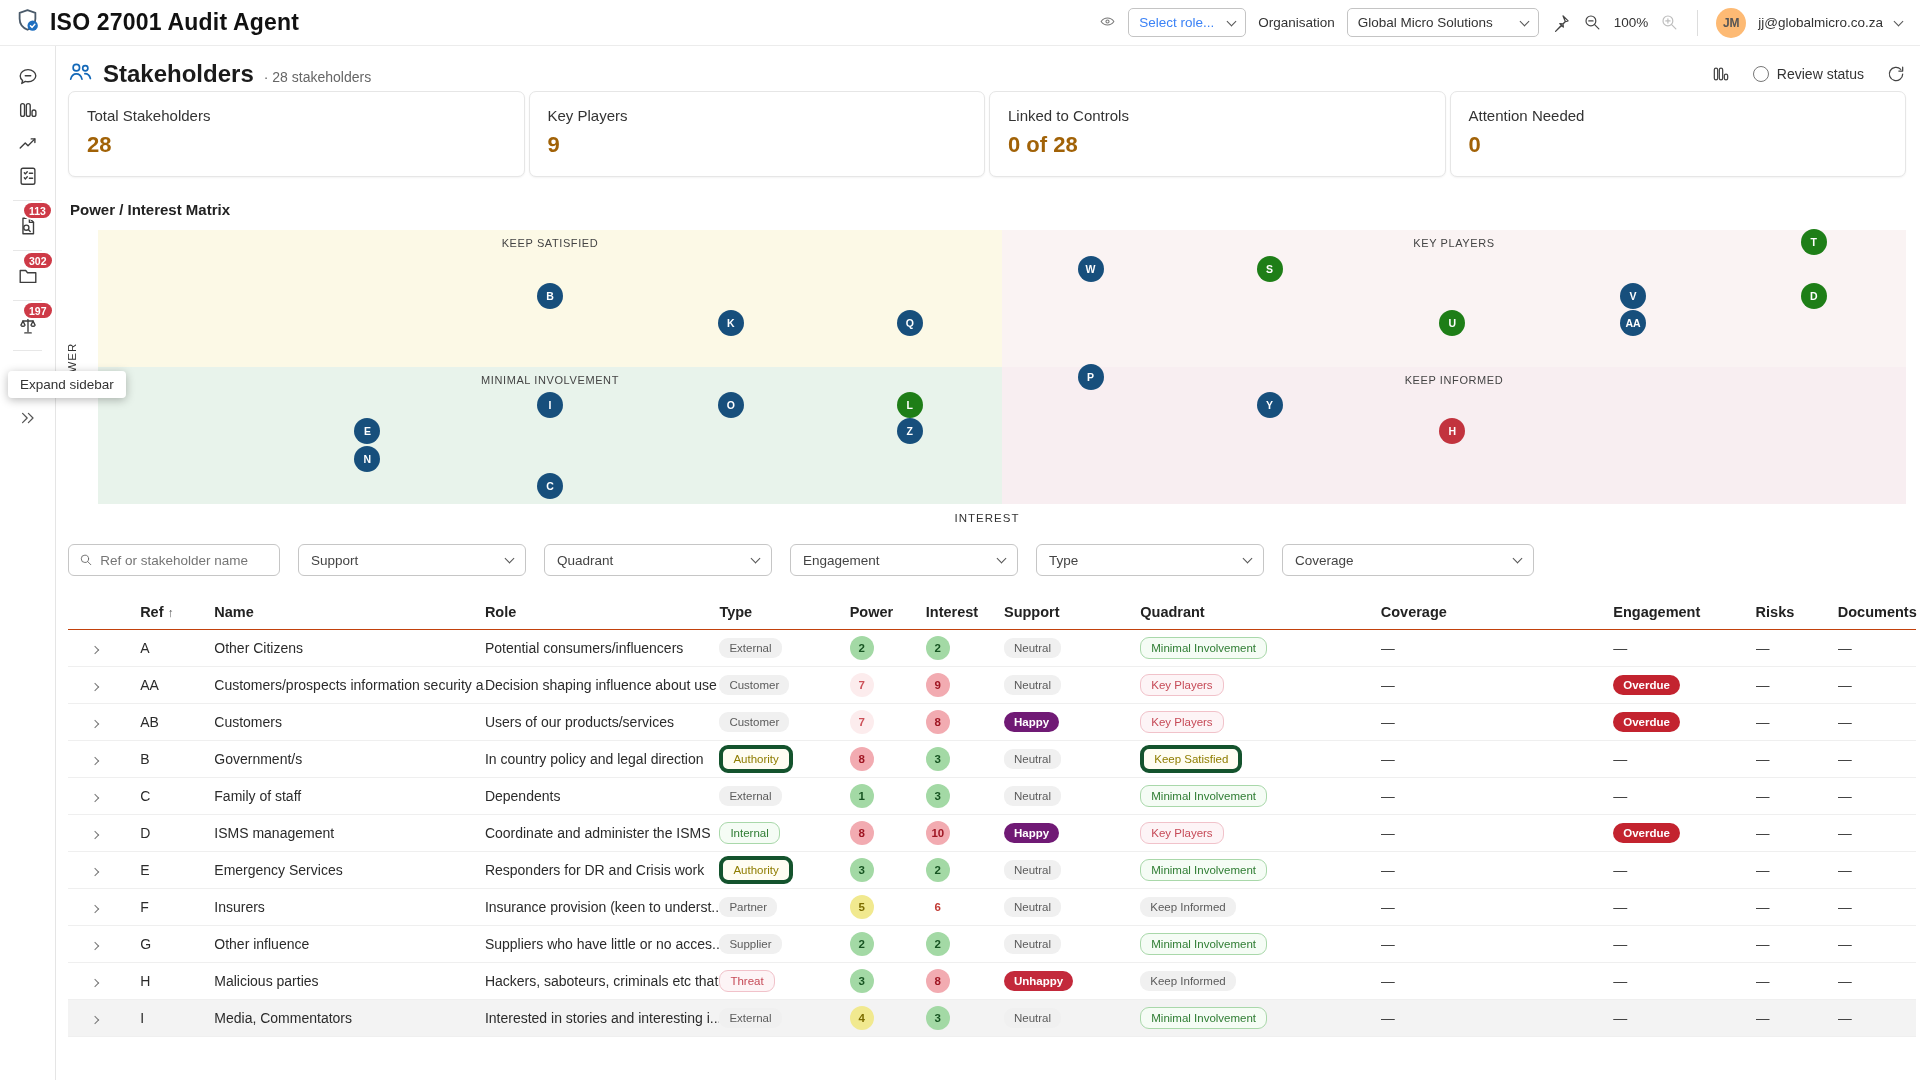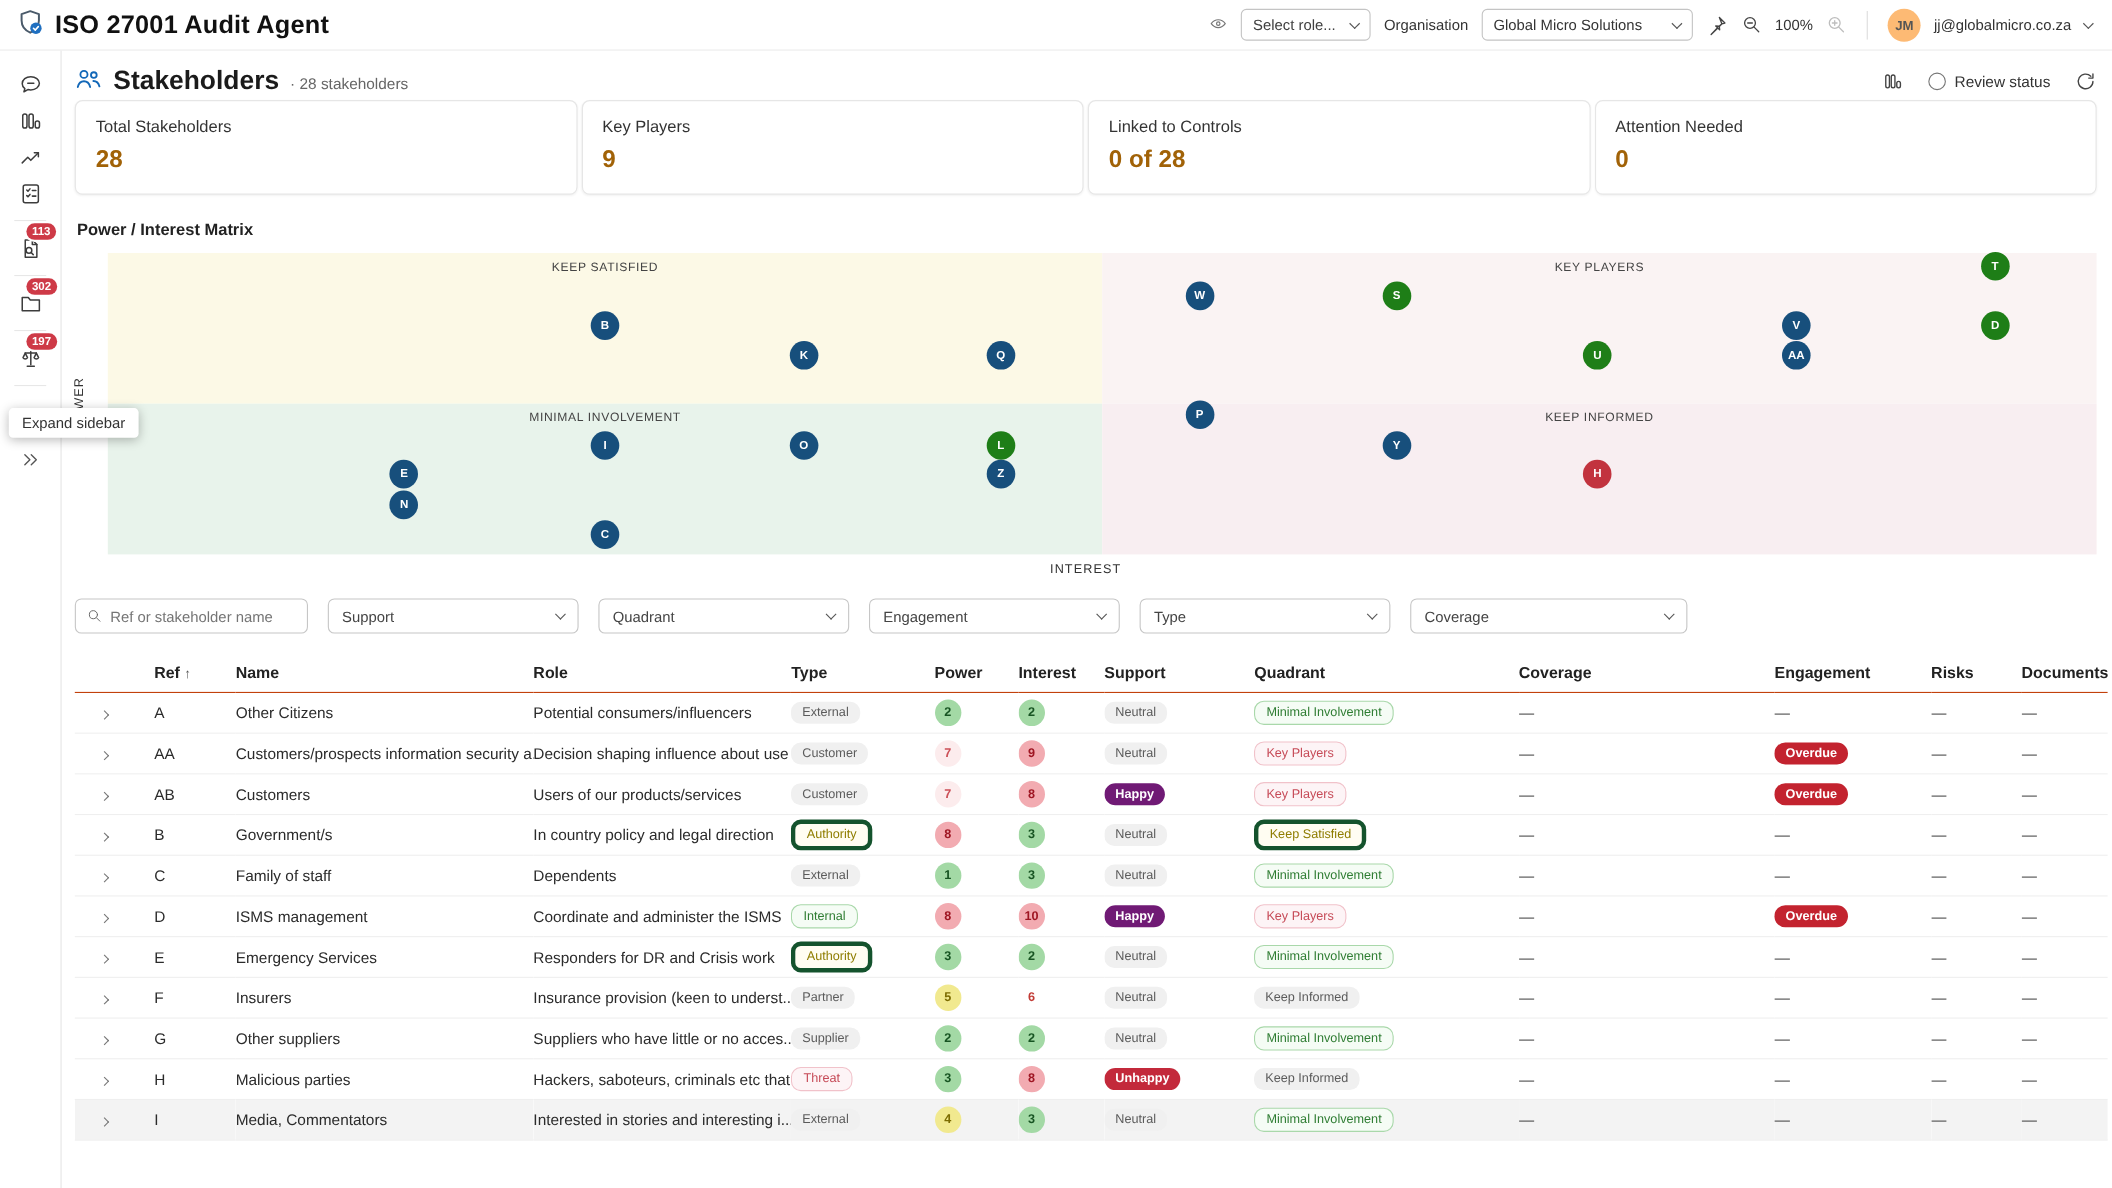--- a/index.html
+++ b/index.html
@@ -7,21 +7,21 @@
     font-family:"Liberation Sans", sans-serif; color:#2b2b2b; }
 
   
   .topbar { height:46px; display:flex; align-items:center; justify-content:space-between;
     padding:0 18px 0 14px; border-bottom:1px solid #ececec; background:#fff; }
   .tb-left { display:flex; align-items:center; gap:9px; }
   .app-title { font-size:23px; font-weight:700; color:#111; letter-spacing:.2px; }
   .tb-right { display:flex; align-items:center; gap:12px; font-size:13.5px; color:#333; }
   .selectbox { display:flex; align-items:center; justify-content:space-between; gap:8px;
     border:1px solid #c4c4c4; border-radius:5px; padding:6px 10px; background:#fff; font-size:13.5px; }
-  .selectbox.role { width:118px; color:#404040; }
+  .selectbox.role { width:118px; color:#3b82f6; }
   .selectbox.org { width:192px; }
   .chev { display:inline-block; width:7px; height:7px; border:solid #555; border-width:0 1.4px 1.4px 0; }
   .chev.down { transform:rotate(45deg); margin-top:-3px; }
   .vdiv { width:1px; height:26px; background:#ddd; margin:0 6px; }
   .avatar { width:30px; height:30px; border-radius:50%; background:#fdba74; color:#555;
     font-size:12px; font-weight:700; display:flex; align-items:center; justify-content:center; }
   .icon-btn { display:flex; align-items:center; justify-content:center; background:none; border:none; cursor:pointer; }
   .disabled { opacity:.35; }
   svg.ic { stroke:#444; fill:none; stroke-width:1.5; stroke-linecap:round; stroke-linejoin:round; }
 
@@ -508,21 +508,21 @@
      <td><span class="pill pill-neutral">Neutral</span></td>
      <td><span class="pill pill-informed">Keep Informed</span></td>
      <td class="dash">—</td>
      <td><span class="dash">—</span></td>
      <td class="dash">—</td>
      <td class="dash">—</td>
    </tr>
           <tr class="">
      <td class="c-exp"><span class="rowchev"></span></td>
      <td>G</td>
-     <td>Other suppliers</td>
+     <td>Other influence</td>
      <td>Suppliers who have little or no acces...</td>
      <td><span class="pill pill-gray">Supplier</span></td>
      <td><span class="num num-green">2</span></td>
      <td><span class="num num-green">2</span></td>
      <td><span class="pill pill-neutral">Neutral</span></td>
      <td><span class="pill pill-minimal">Minimal Involvement</span></td>
      <td class="dash">—</td>
      <td><span class="dash">—</span></td>
      <td class="dash">—</td>
      <td class="dash">—</td>

